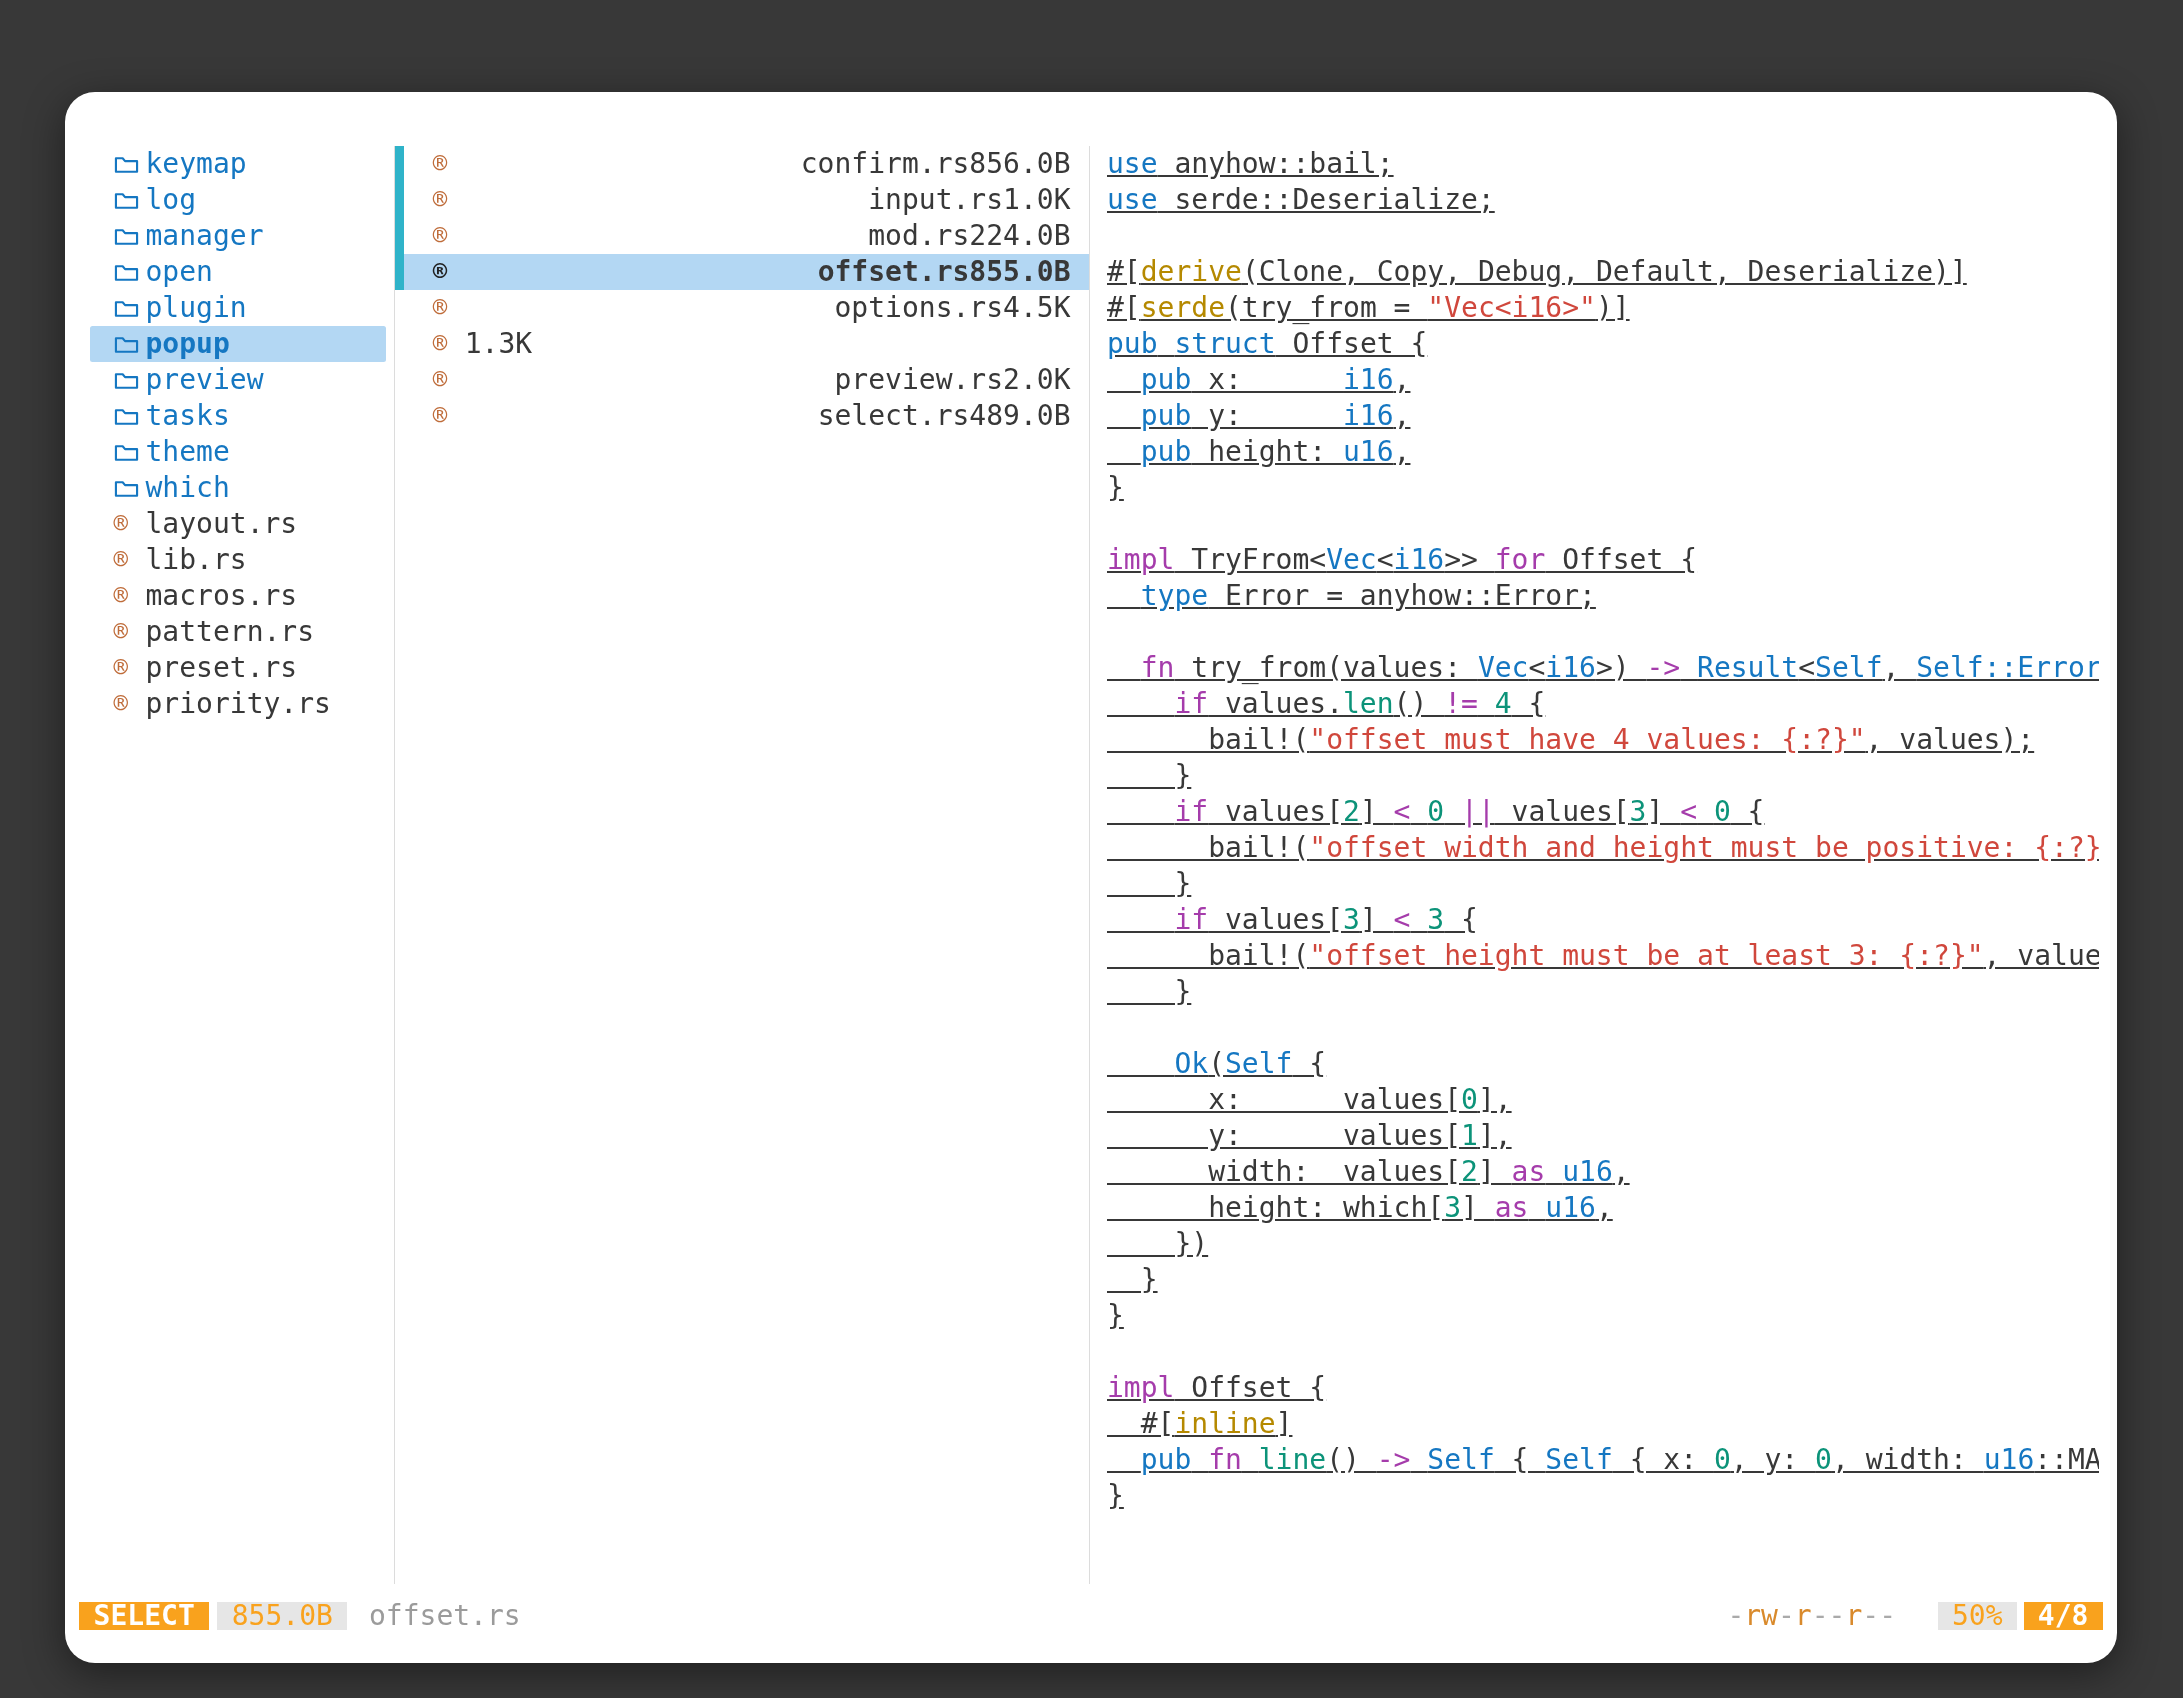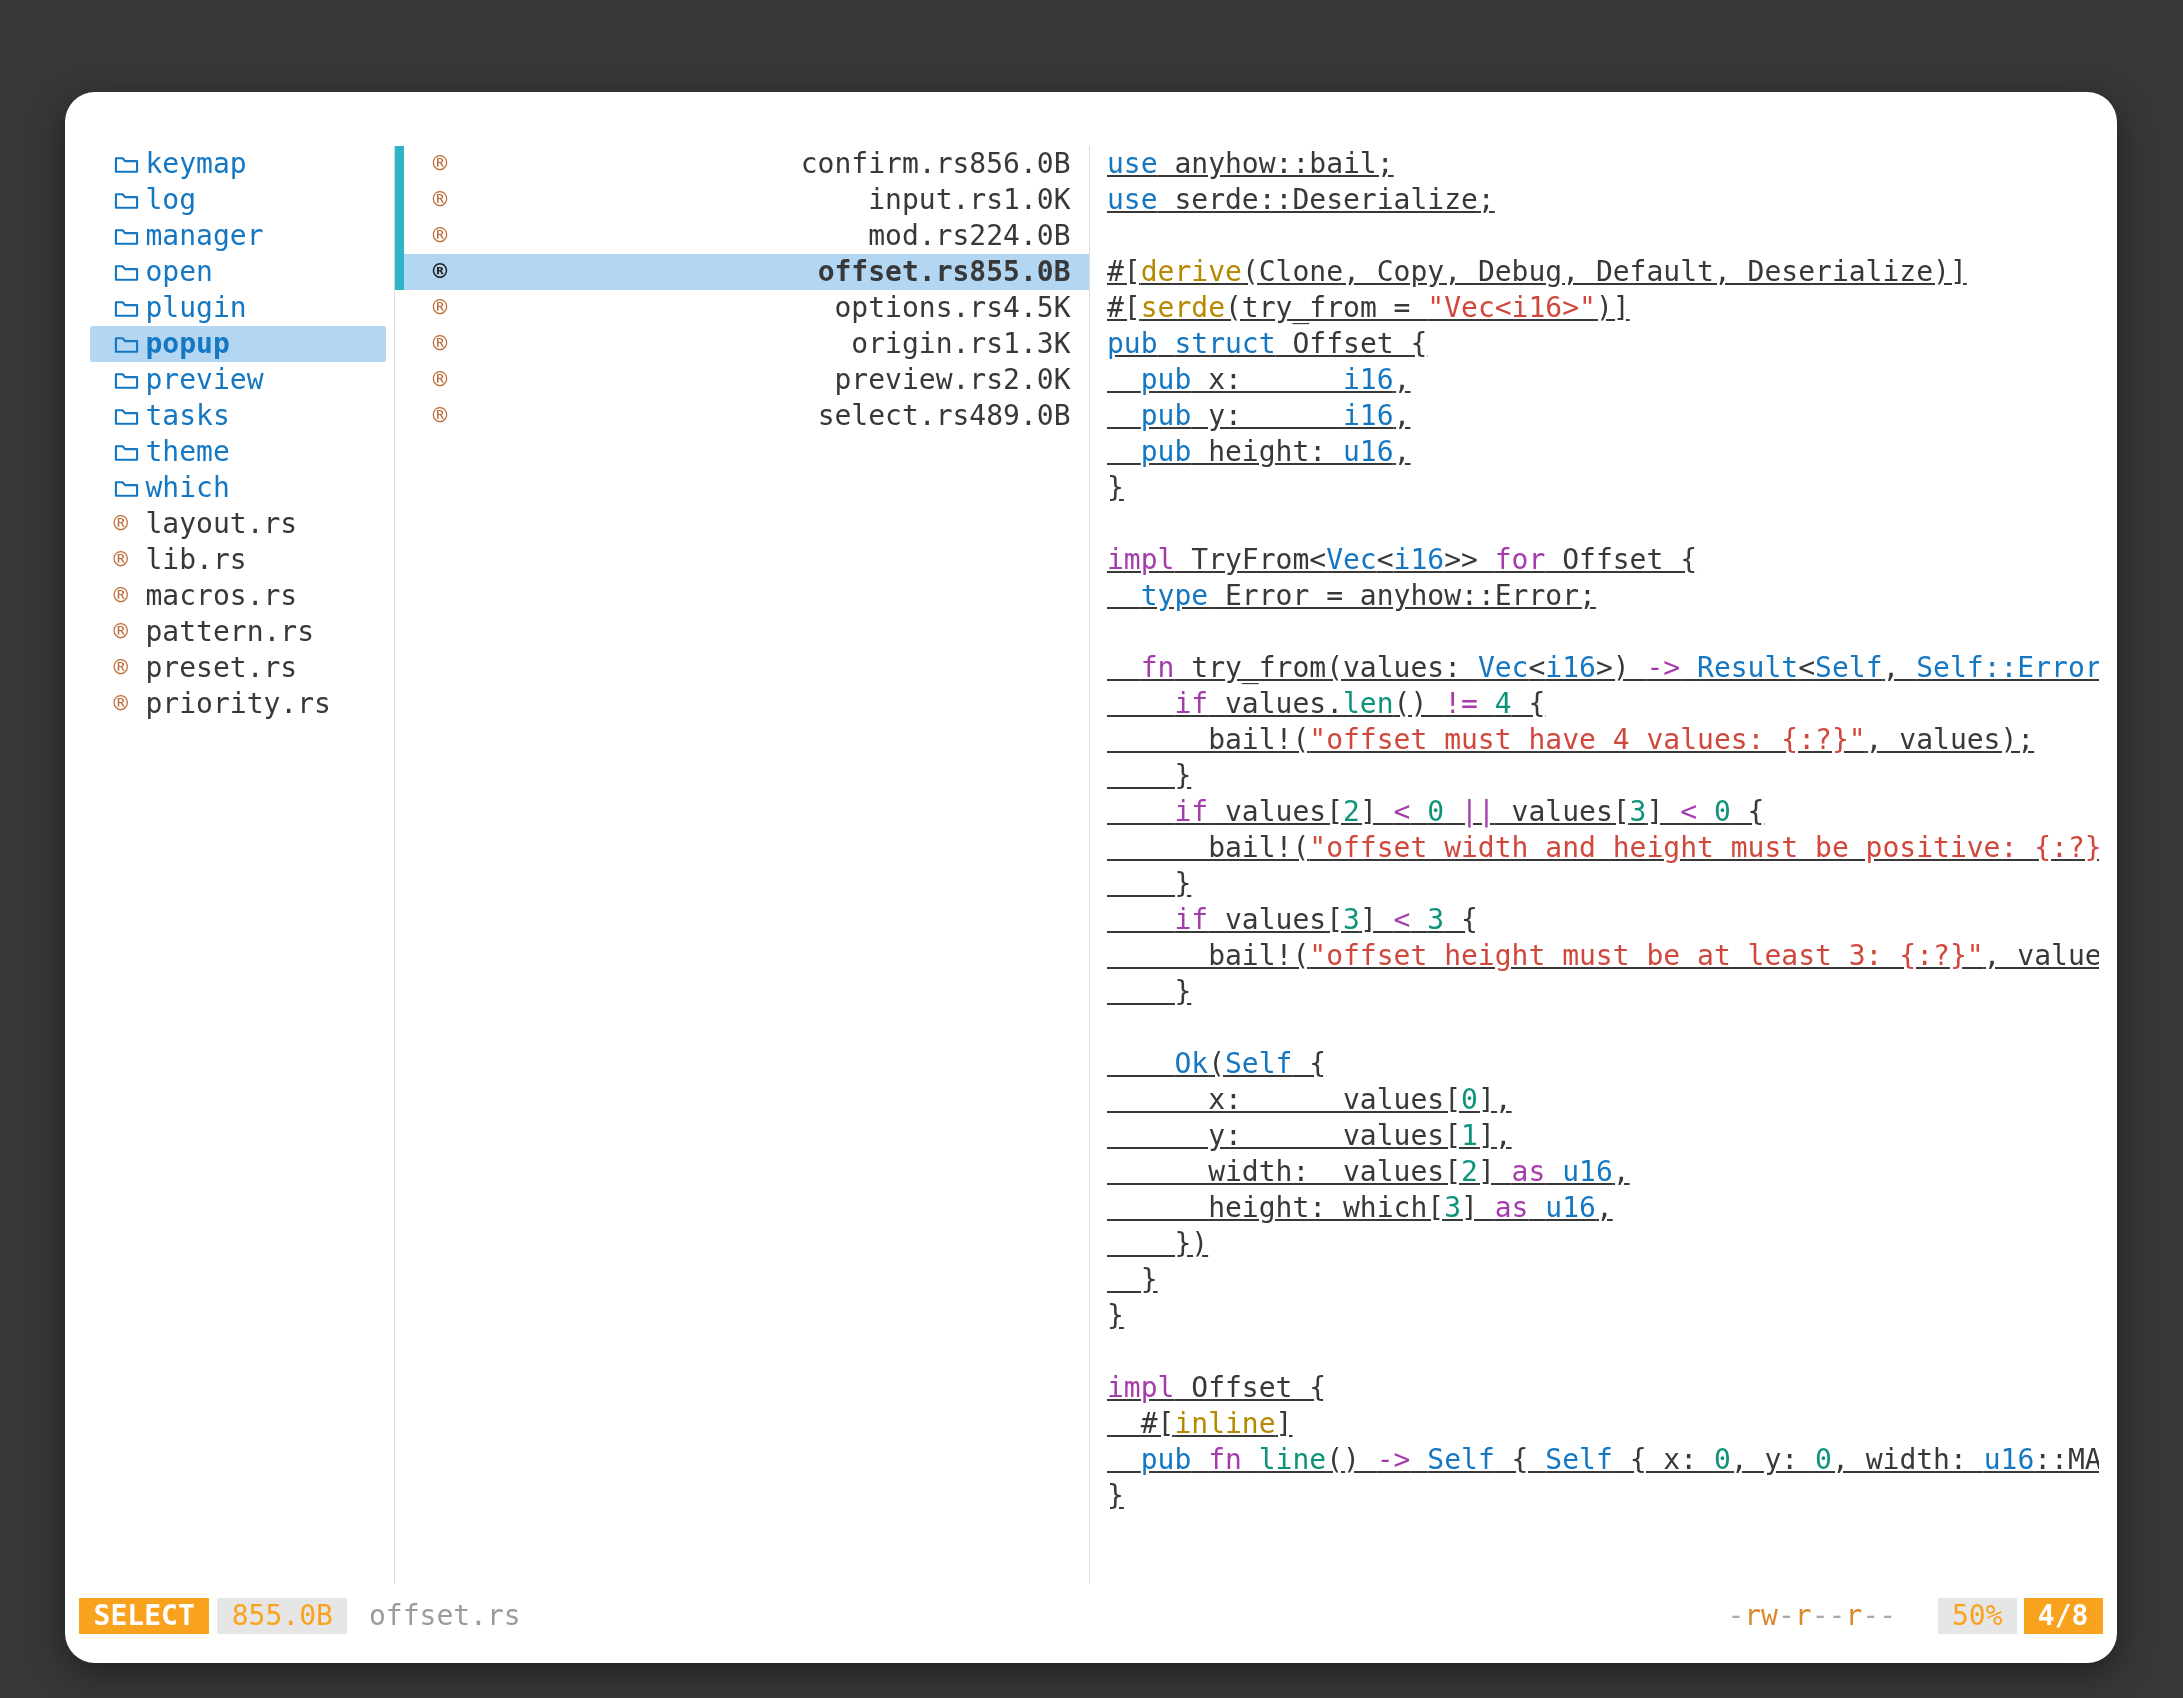--- a/index.html
+++ b/index.html
@@ -46,21 +46,21 @@
   .code-line span.p{color:var(--text-dark);}
   .code-line span.k{color:var(--accent-blue);}
   .code-line span.t{color:var(--accent-blue);}
   .code-line span.c{color:var(--accent-purple);}
   .code-line span.n{color:var(--accent-teal);}
   .code-line span.s{color:var(--accent-red);}
   .code-line span.a{color:var(--accent-yellow);}
 
   
   .status{height:64px;display:flex;align-items:center;padding:0 14.3px 15px 14.3px;gap:8.4px;}
-  .badge{height:36px;display:flex;align-items:center;padding:0 14.3px;white-space:pre;}
+  .badge{height:28px;display:flex;align-items:center;padding:0 14.3px;white-space:pre;}
   .badge.orange{background:var(--badge-orange);color:#ffffff;font-weight:bold;}
   .badge.gray{background:var(--badge-gray-bg);color:var(--badge-orange);}
   .status-file{color:var(--text-gray);margin-left:13.4px;white-space:pre;}
   .status-right{margin-left:auto;display:flex;align-items:center;gap:6.7px;}
   .perms{white-space:pre;margin-right:35px;}
   .perms span.dash{color:var(--perm-dash);}
   .perms span.ch{color:var(--perm-letter);}
 </style>
 </head>
 <body>
@@ -211,21 +211,20 @@
           <span class="mbody">
             <span class="ricon">®</span>
             <span class="mname">options.rs</span>
             <span class="msize">4.5K</span>
           </span>
         </div>
         <div class="mrow">
           <span class="marker"></span>
           <span class="mbody">
             <span class="ricon">®</span>
-            <span class="mname">origin.rs</span>
             <span class="msize">1.3K</span>
           </span>
         </div>
         <div class="mrow">
           <span class="marker"></span>
           <span class="mbody">
             <span class="ricon">®</span>
             <span class="mname">preview.rs</span>
             <span class="msize">2.0K</span>
           </span>

